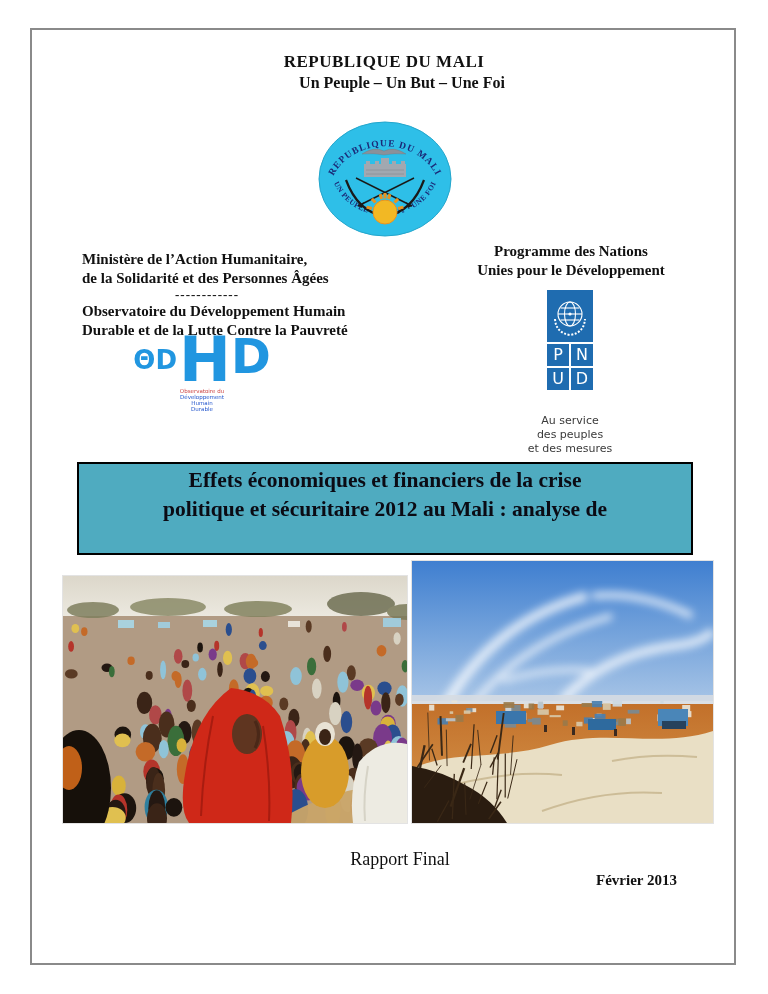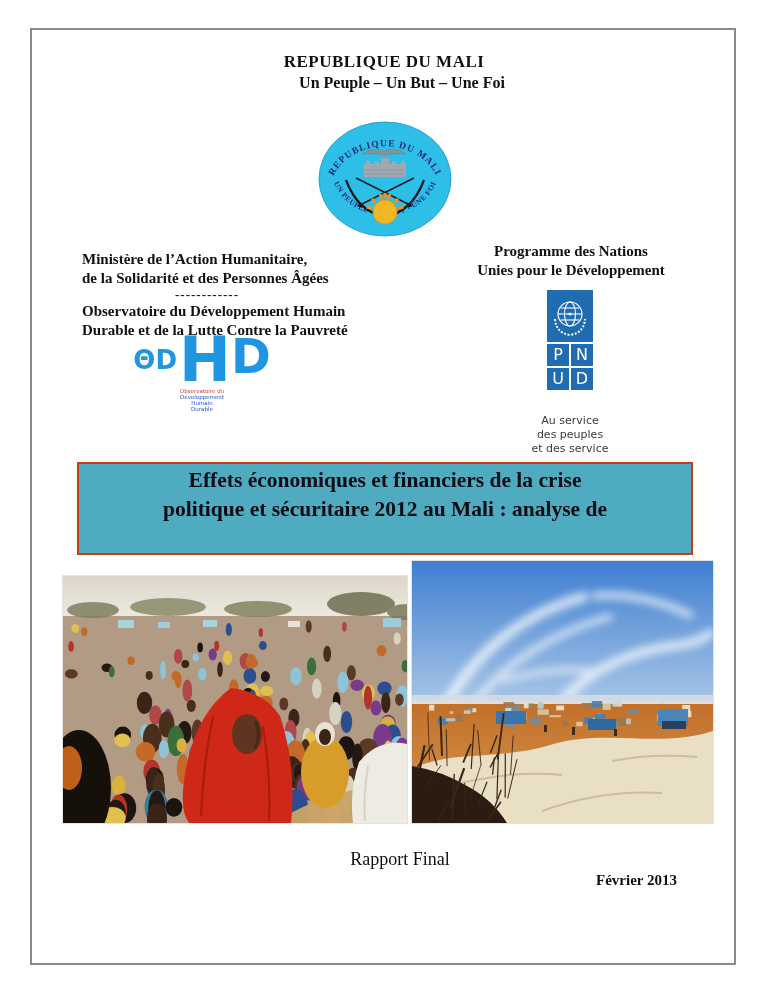--- a/index.html
+++ b/index.html
@@ -26,21 +26,21 @@
   .odhd-caption .c1{color:#cc4444;}
   .pnud{position:absolute;left:505px;top:290px;width:130px;}
   .pnud-block{width:46px;margin:0 auto;}
   .pnud-emblem{display:block;background:var(--undp-blue,#1f6cb0);}
   .pnud-grid{display:grid;grid-template-columns:22px 22px;grid-gap:2px;margin-top:2px;}
   .pnud-cell{width:22px;height:22px;background:var(--undp-blue,#1f6cb0);color:#fff;
         font-family:"DejaVu Sans",sans-serif;font-size:16px;line-height:22px;text-align:center;}
   .pnud-tagline{margin-top:24px;text-align:center;font-family:"DejaVu Sans",sans-serif;
         font-size:11px;line-height:14px;color:#3a3a3a;}
   .title-box{position:absolute;left:77px;top:462px;width:612px;height:87px;
-        background:var(--title-box-bg,#4fabc0);border:2px solid #c2410c;
+        background:var(--title-box-bg,#4fabc0);border:2px solid #000000;
         text-align:center;font-weight:bold;font-size:21.5px;line-height:29px;color:#0b0b14;padding-top:2px;}
   .photo{position:absolute;display:block;box-shadow:0 0 0 1px #e3e3e3;}
   .photo-left{left:63px;top:576px;}
   .photo-right{left:412px;top:561px;}
   .footer-report{position:absolute;top:849px;left:0;width:768px;text-align:center;
         font-weight:normal;font-size:18px;margin-left:16px;}
   .footer-date{position:absolute;top:872px;right:91px;font-weight:bold;font-size:15px;}
 </style>
 </head>
 <body>
@@ -148,21 +148,21 @@
       <div class="pnud-grid">
         <div class="pnud-cell">P</div>
         <div class="pnud-cell">N</div>
         <div class="pnud-cell">U</div>
         <div class="pnud-cell">D</div>
       </div>
     </div>
     <div class="pnud-tagline">
       <div>Au service</div>
       <div>des peuples</div>
-      <div>et des service</div>
+      <div>et des mesures</div>
     </div>
   </div>
 
   <div class="title-box">
     <div>Effets économiques et financiers de la crise</div>
     <div>politique et sécuritaire 2012 au Mali : analyse de</div>
   </div>
 
   <svg class="photo photo-left" width="344" height="247" viewBox="0 0 344 247">
     <defs>

